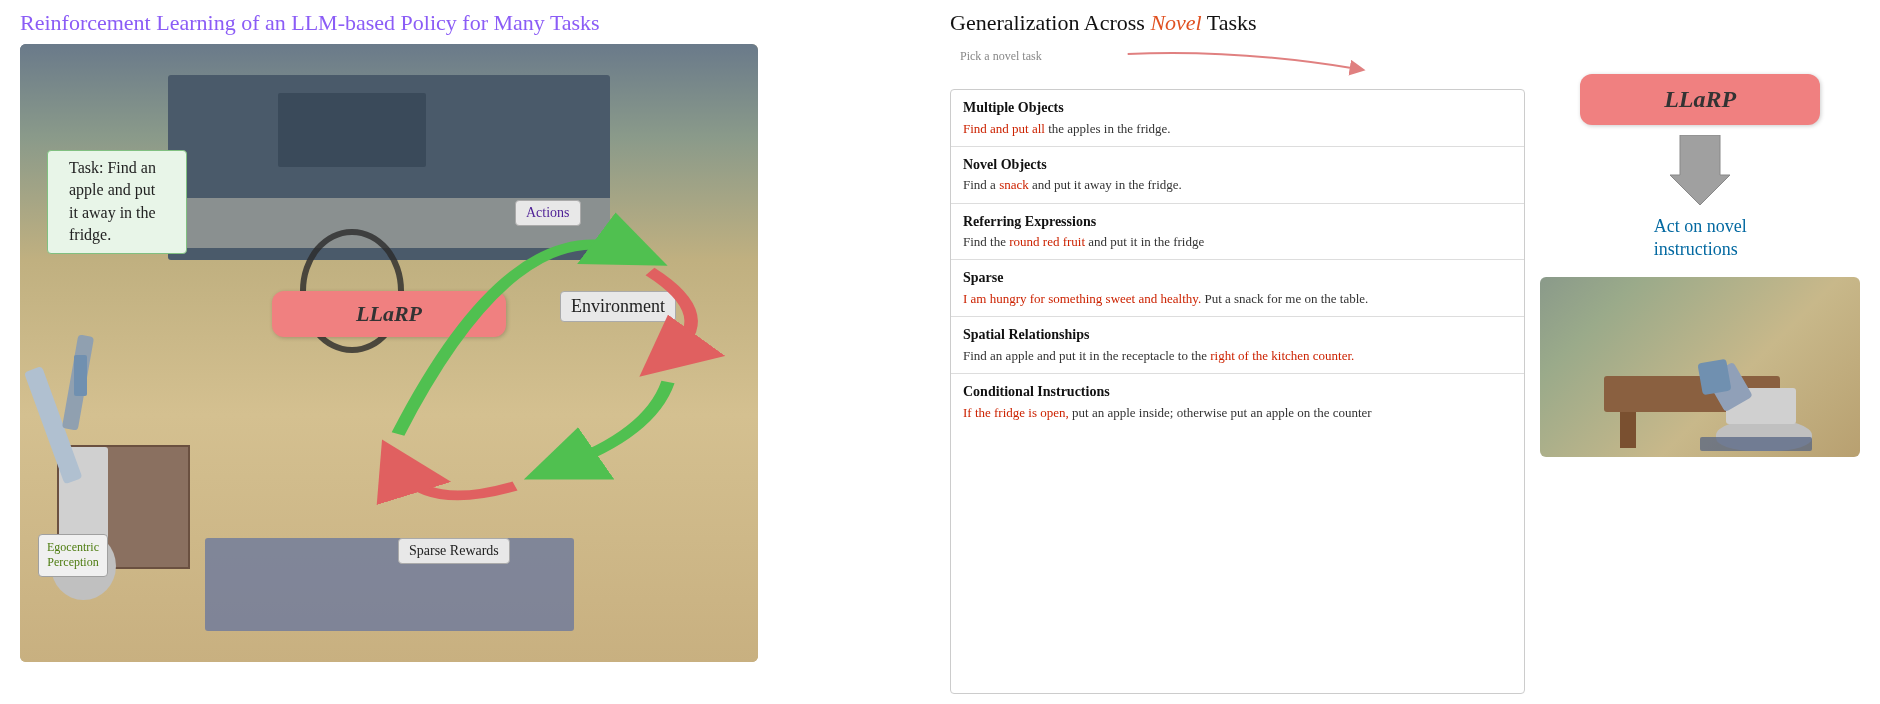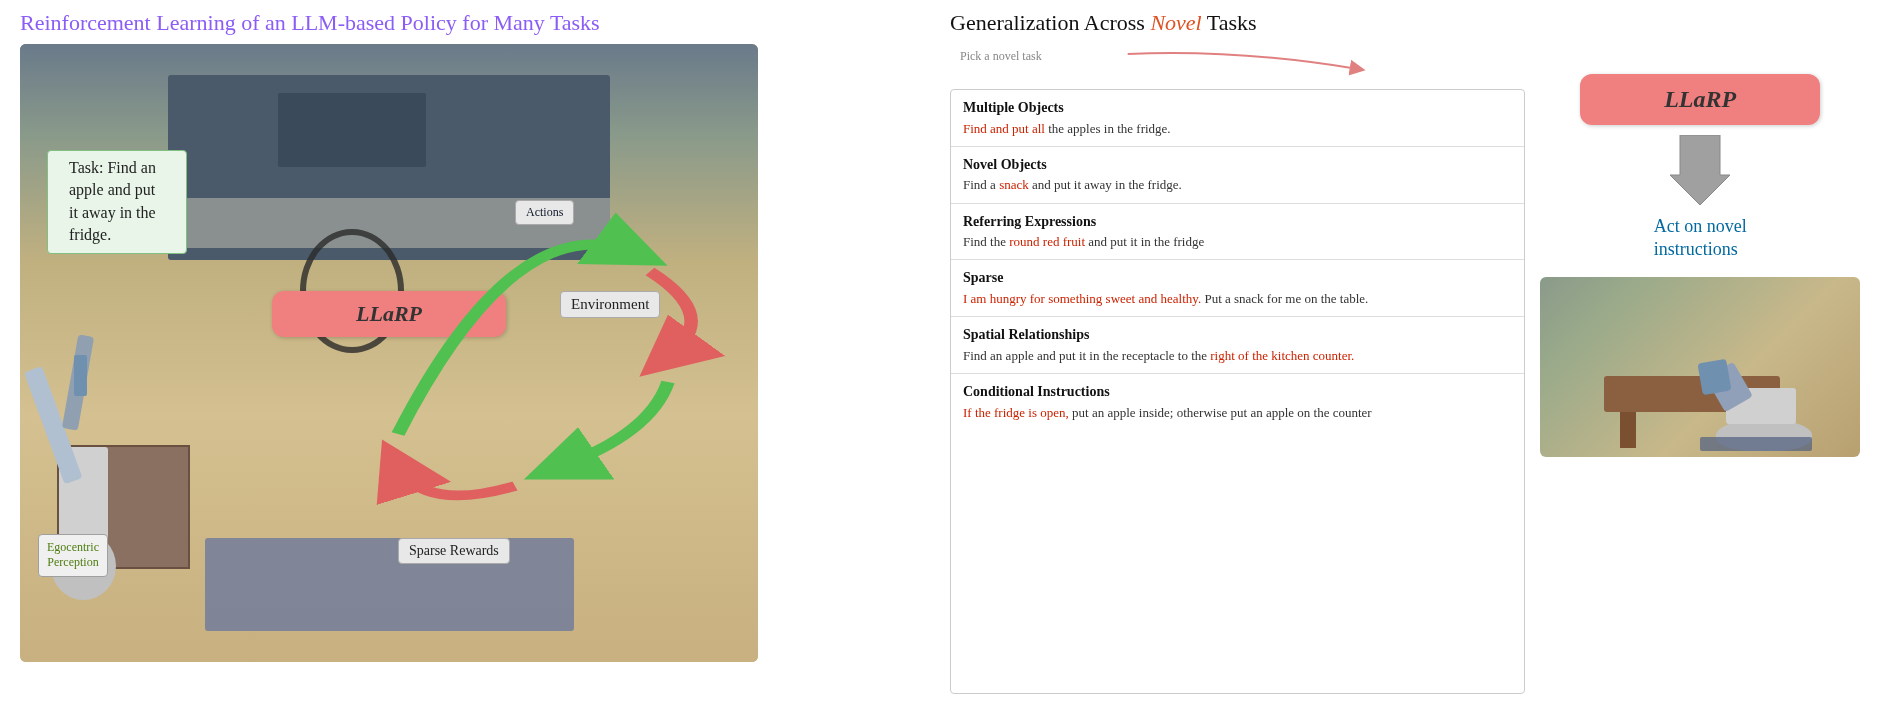--- a/index.html
+++ b/index.html
@@ -236,34 +236,34 @@
 
     
     .actions-label {
       position: absolute;
       top: 24%;
       left: 55%;
       background: #e8e8e8;
       border: 1.5px solid #aaaaaa;
       border-radius: 4px;
       padding: 4px 10px;
-      font-size: 12px;
-      color: #0f172a;
+      font-size: 14px;
+      color: #4c1d95;
     }
 
     
     .environment-label {
       position: absolute;
       top: 38%;
       left: 60%;
       background: #e8e8e8;
       border: 1.5px solid #aaaaaa;
       border-radius: 4px;
       padding: 4px 10px;
-      font-size: 15px;
+      font-size: 18px;
       color: #222;
     }
 
     
     .sparse-rewards-label {
       position: absolute;
       bottom: 20%;
       left: 42%;
       background: #e8e8e8;
       border: 1.5px solid #aaaaaa;

